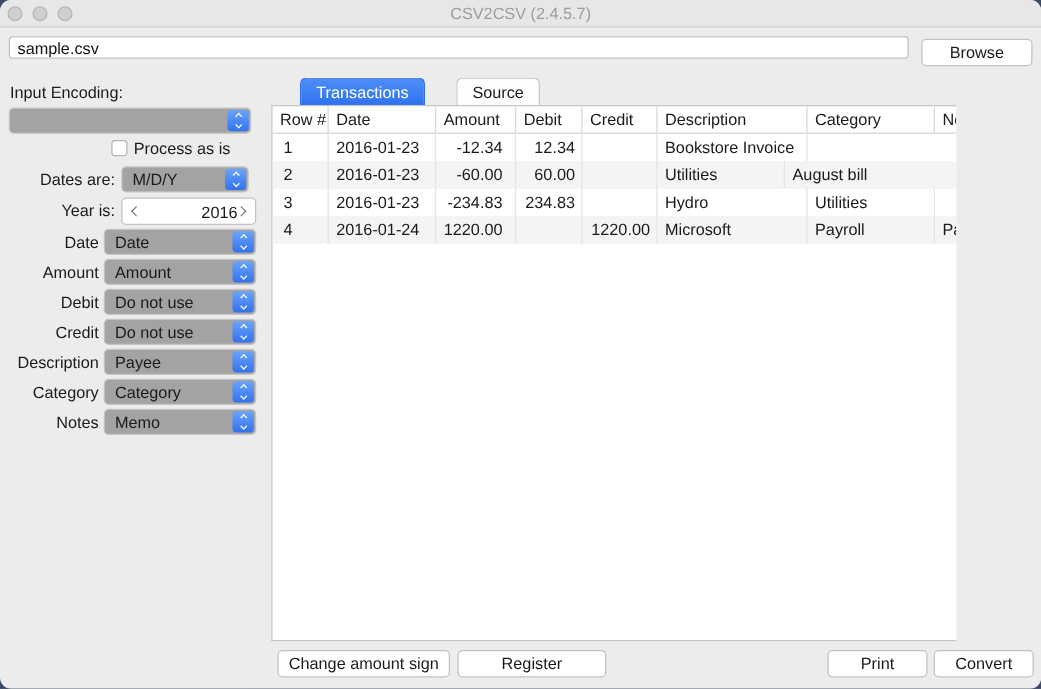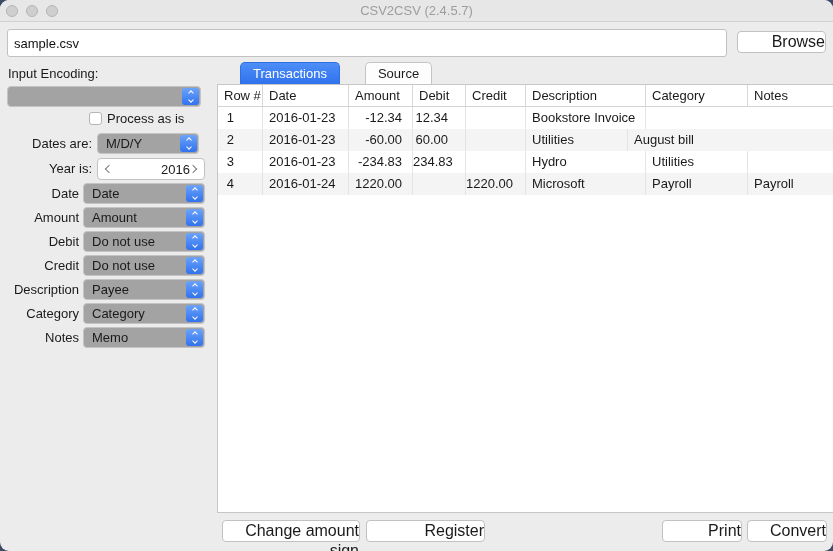--- a/index.html
+++ b/index.html
@@ -6,22 +6,22 @@
   html,body { width:833px; height:551px; background:#3b4a66; font-family:"Liberation Sans",sans-serif; }
   .window { position:relative; width:833px; height:551px; background:#ececec; border-radius:9px; overflow:hidden; font-size:13px; color:#1a1a1a; }
 
   
   .titlebar { position:absolute; left:0; top:0; right:0; height:22px; background:#e7e7e7; border-bottom:1px solid #d2d2d2; }
   .title { position:absolute; left:0; right:0; top:3px; text-align:center; color:#9d9d9d; font-size:13px; }
   .lights { position:absolute; left:6px; top:5px; display:flex; gap:8px; }
   .light { width:12px; height:12px; border-radius:50%; background:#cfcfcf; border:1px solid #b5b5b5; }
 
   
-  .file-field { position:absolute; left:7px; top:29px; width:720px; height:28px; background:#fff; border:1px solid #c1c1c1; border-radius:3px; padding:0 6px; font-size:13px; font-family:"Liberation Sans",sans-serif; color:#111; }
-  .btn { position:absolute; height:22px; background:#fff; border:1px solid #c1c1c1; border-radius:4px; font-size:16px; font-family:"Liberation Sans",sans-serif; color:#1a1a1a; text-align:right; line-height:20px; cursor:default; }
+  .file-field { position:absolute; left:7px; top:29px; width:720px; height:18px; background:#fff; border:1px solid #c1c1c1; border-radius:3px; padding:0 6px; font-size:13px; font-family:"Liberation Sans",sans-serif; color:#111; }
+  .btn { position:absolute; height:22px; background:#fff; border:1px solid #c1c1c1; border-radius:4px; font-size:13px; font-family:"Liberation Sans",sans-serif; color:#1a1a1a; text-align:center; line-height:20px; cursor:default; }
   .browse-btn { left:737px; top:31px; width:89px; }
 
   
   .enc-label { position:absolute; left:8px; top:66px; }
   .popup { position:relative; background:#a3a3a3; border:1px solid #c4c4c4; border-radius:4px; height:21px; }
   .ptext { position:absolute; left:8px; top:0; line-height:19px; white-space:nowrap; }
   .pcap { position:absolute; right:1px; top:1px; bottom:1px; width:17px; border-radius:3px; background:linear-gradient(#6ba3fa,#3172ef); display:flex; flex-direction:column; align-items:center; justify-content:center; gap:3px; }
   .chev { display:block; width:4px; height:4px; border:solid #fff; border-width:0 1.6px 1.6px 0; }
   .chev.up { transform:rotate(-135deg); }
   .chev.dn { transform:rotate(45deg); }
@@ -44,31 +44,31 @@
   .frow { position:relative; height:21px; margin-bottom:3px; }
   .flabel { position:absolute; left:0; top:3px; width:79px; text-align:right; white-space:nowrap; }
   .fpopup { position:absolute; left:83px; top:0; width:122px; }
 
   
   .tab-bar { position:absolute; left:217px; top:62px; height:22px; display:flex; gap:2px; }
   .tab { height:22px; line-height:21px; padding:0 12px; background:#fdfdfd; border:1px solid #c5c5c5; border-bottom:none; border-radius:5px 5px 0 0; color:#1a1a1a;margin-left:23px; }
   .tab.active { background:linear-gradient(#4d8ef7,#3072ee); border-color:#2f6fe4; color:#fff; }
 
   
-  .table-area { position:absolute; left:217px; top:84px; width:616px; height:429px; background:#fff; border-top:1px solid #c6c6c6; border-left:1px solid #c6c6c6; border-bottom:1px solid #c6c6c6; overflow:hidden; }
+  .table-area { position:absolute; left:217px; top:84px; width:548px; height:429px; background:#fff; border-top:1px solid #c6c6c6; border-left:1px solid #c6c6c6; border-bottom:1px solid #c6c6c6; overflow:hidden; }
   .trow { display:flex; height:22px; line-height:22px; }
   .thead { border-bottom:1px solid #d4d4d4; }
   .cell { overflow:hidden; white-space:nowrap; border-right:1px solid #e4e4e4; }
   .thead .cell { border-right:1px solid #d8d8d8; }
   .c0{width:45px} .c1{width:86px} .c2{width:64px} .c3{width:53px} .c4{width:60px} .c5{width:120px} .c6{width:102px} .c7{flex:1; border-right:none!important}
   .al { text-align:left; padding-left:6px; }
   .ar { text-align:right; }
   .c0.ar { padding-right:28px; }
   .c2.ar { padding-right:10px; }
-  .c3.ar, .c4.ar { padding-right:17px; }
+  .c3.ar, .c4.ar { padding-right:5px; }
   .tbody .trow:nth-child(even) { background:#f4f4f4; }
 
   
   .sign-btn { left:222px; top:520px; width:138px; }
   .register-btn { left:366px; top:520px; width:119px; }
   .print-btn { left:662px; top:520px; width:80px; }
   .convert-btn { left:747px; top:520px; width:80px; }
 </style>
 </head>
 <body>

